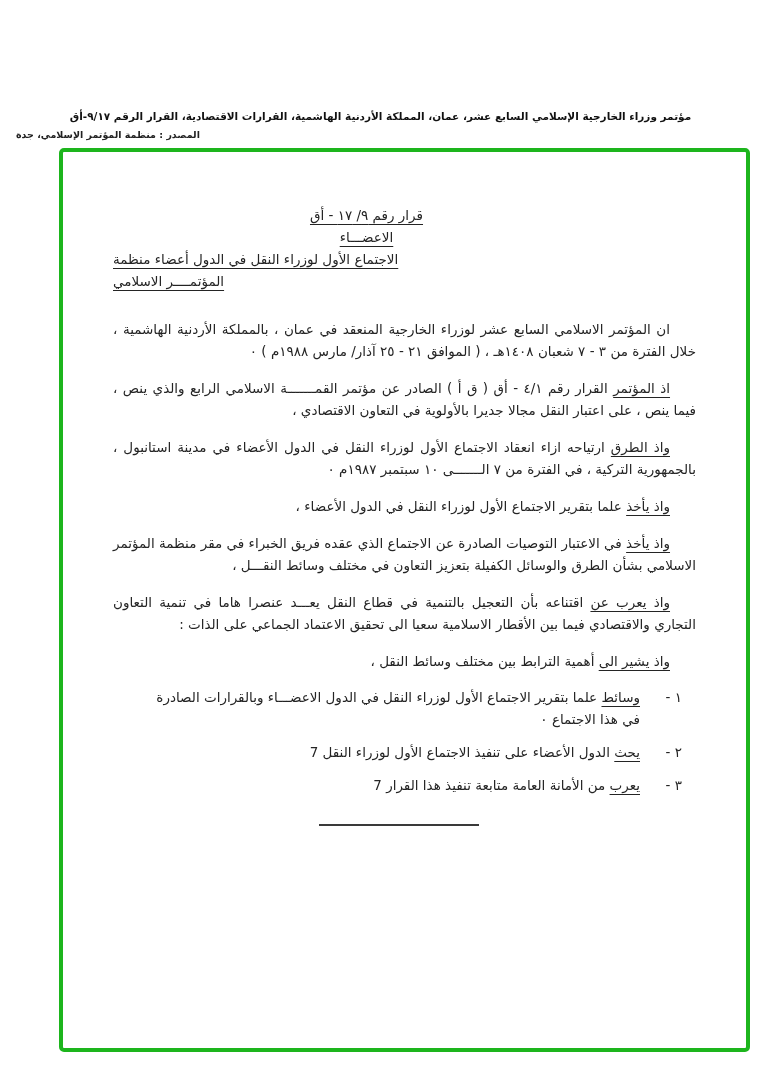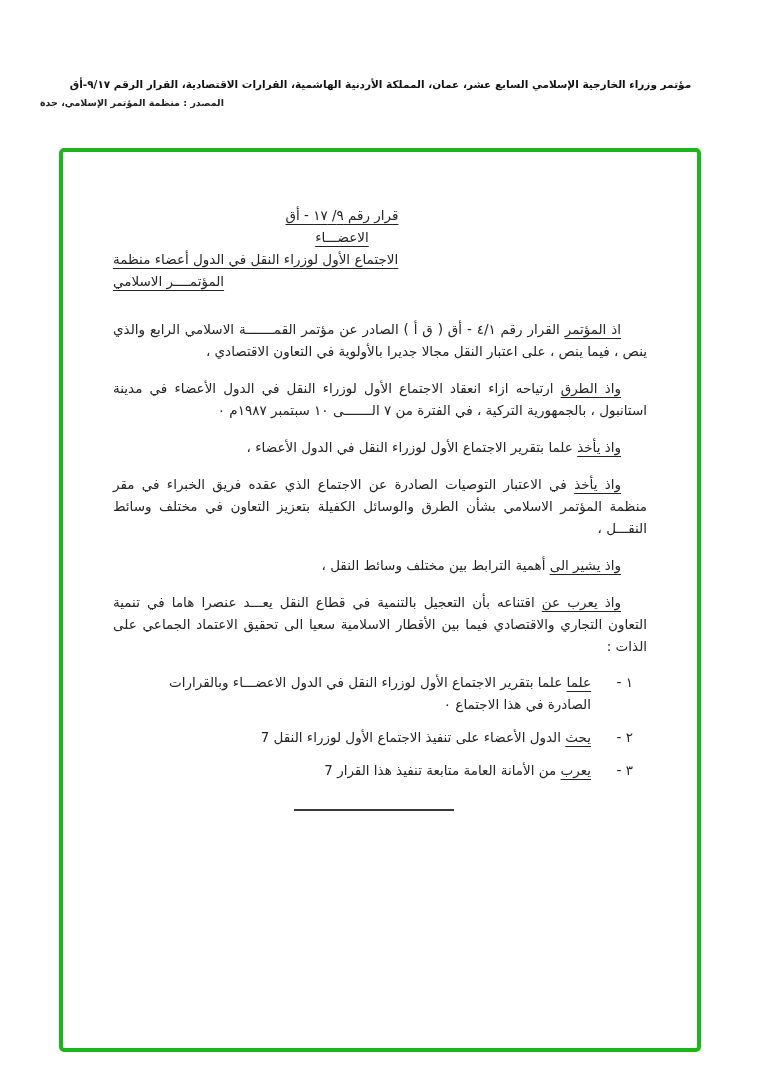--- a/index.html
+++ b/index.html
@@ -13,34 +13,35 @@
   }
   .doc-header { position:absolute; top:78px; left:0; right:0; }
   .header-line {
     direction:rtl;
     text-align:center;
     font-size:10.5px;
     font-weight:bold;
     white-space:nowrap;
     padding:0 20px;
     color:#111;
+    margin-top:32px;
   }
   .source-line {
     direction:rtl;
     text-align:left;
-    padding-left:40px;
+    padding-left:16px;
     font-size:9.5px;
     font-weight:bold;
     margin-top:7px;
     color:#222;
   }
   .scan-box {
     position:absolute;
     top:148px; left:59px;
-    width:642px; height:904px;
+    width:691px; height:904px;
     border:4px solid #1db51d;
     border-radius:5px;
     background:#ffffff;
   }
   .scan-content {
     direction:rtl;
     padding:52px 50px 0 50px;
     font-size:13.5px;
     line-height:22px;
     color:#242424;
@@ -82,37 +83,38 @@
 <div class="scan-box" style="border-color: rgb(29, 181, 29);">
   <div class="scan-content">
 
     <div class="title-block">
       <div class="t-center u">قرار رقم ٩/ ١٧ - أق</div>
       <div class="t-center u">الاعضـــاء</div>
       <div class="t-left u">الاجتماع الأول لوزراء النقل في الدول أعضاء منظمة</div>
       <div class="t-left u">المؤتمــــر الاسلامي</div>
     </div>
 
+    <p class="para"><span class="u"></span> <span>ان المؤتمر الاسلامي السابع عشر لوزراء الخارجية المنعقد في عمان ، بالمملكة الأردنية الهاشمية ، خلال الفترة من ٣ - ٧ شعبان ١٤٠٨هـ ، ( الموافق ٢١ - ٢٥ آذار/ مارس ١٩٨٨م ) ٠</span></p>
 
     <p class="para"><span class="u">اذ المؤتمر</span> <span>القرار رقم ٤/١ - أق ( ق أ ) الصادر عن مؤتمر القمـــــــة الاسلامي الرابع والذي ينص ، فيما ينص ، على اعتبار النقل مجالا جديرا بالأولوية في التعاون الاقتصادي ،</span></p>
 
     <p class="para"><span class="u">واذ الطرق</span> <span>ارتياحه ازاء انعقاد الاجتماع الأول لوزراء النقل في الدول الأعضاء في مدينة استانبول ، بالجمهورية التركية ، في الفترة من ٧ الـــــــى ١٠ سبتمبر ١٩٨٧م ٠</span></p>
 
     <p class="para"><span class="u">واذ يأخذ</span> <span>علما بتقرير الاجتماع الأول لوزراء النقل في الدول الأعضاء ،</span></p>
 
     <p class="para"><span class="u">واذ يأخذ</span> <span>في الاعتبار التوصيات الصادرة عن الاجتماع الذي عقده فريق الخبراء في مقر منظمة المؤتمر الاسلامي بشأن الطرق والوسائل الكفيلة بتعزيز التعاون في مختلف وسائط النقـــل ،</span></p>
 
+    <p class="para"><span class="u">واذ يعرب عن</span> <span>اقتناعه بأن التعجيل بالتنمية في قطاع النقل يعـــد عنصرا هاما في تنمية التعاون التجاري والاقتصادي فيما بين الأقطار الاسلامية سعيا الى تحقيق الاعتماد الجماعي على الذات :</span></p>
+
     <p class="para"><span class="u">واذ يشير الى</span> <span>أهمية الترابط بين مختلف وسائط النقل ،</span></p>
-
-    <p class="para"><span class="u">واذ يعرب عن</span> <span>اقتناعه بأن التعجيل بالتنمية في قطاع النقل يعـــد عنصرا هاما في تنمية التعاون التجاري والاقتصادي فيما بين الأقطار الاسلامية سعيا الى تحقيق الاعتماد الجماعي على الذات :</span></p>
 
     <div class="items">
       <div class="item">
         <span class="item-num">١ -</span>
-        <span class="item-text"><span class="u">علما</span> <span>علما بتقرير الاجتماع الأول لوزراء النقل في الدول الاعضـــاء وبالقرارات الصادرة في هذا الاجتماع ٠</span></span>
+        <span class="item-text"><span class="u">وسائط</span> <span>علما بتقرير الاجتماع الأول لوزراء النقل في الدول الاعضـــاء وبالقرارات الصادرة في هذا الاجتماع ٠</span></span>
       </div>
       <div class="item">
         <span class="item-num">٢ -</span>
         <span class="item-text"><span class="u">يحث</span> <span>الدول الأعضاء على تنفيذ الاجتماع الأول لوزراء النقل 7</span></span>
       </div>
       <div class="item">
         <span class="item-num">٣ -</span>
         <span class="item-text"><span class="u">يعرب</span> <span>من الأمانة العامة متابعة تنفيذ هذا القرار 7</span></span>
       </div>
     </div>

